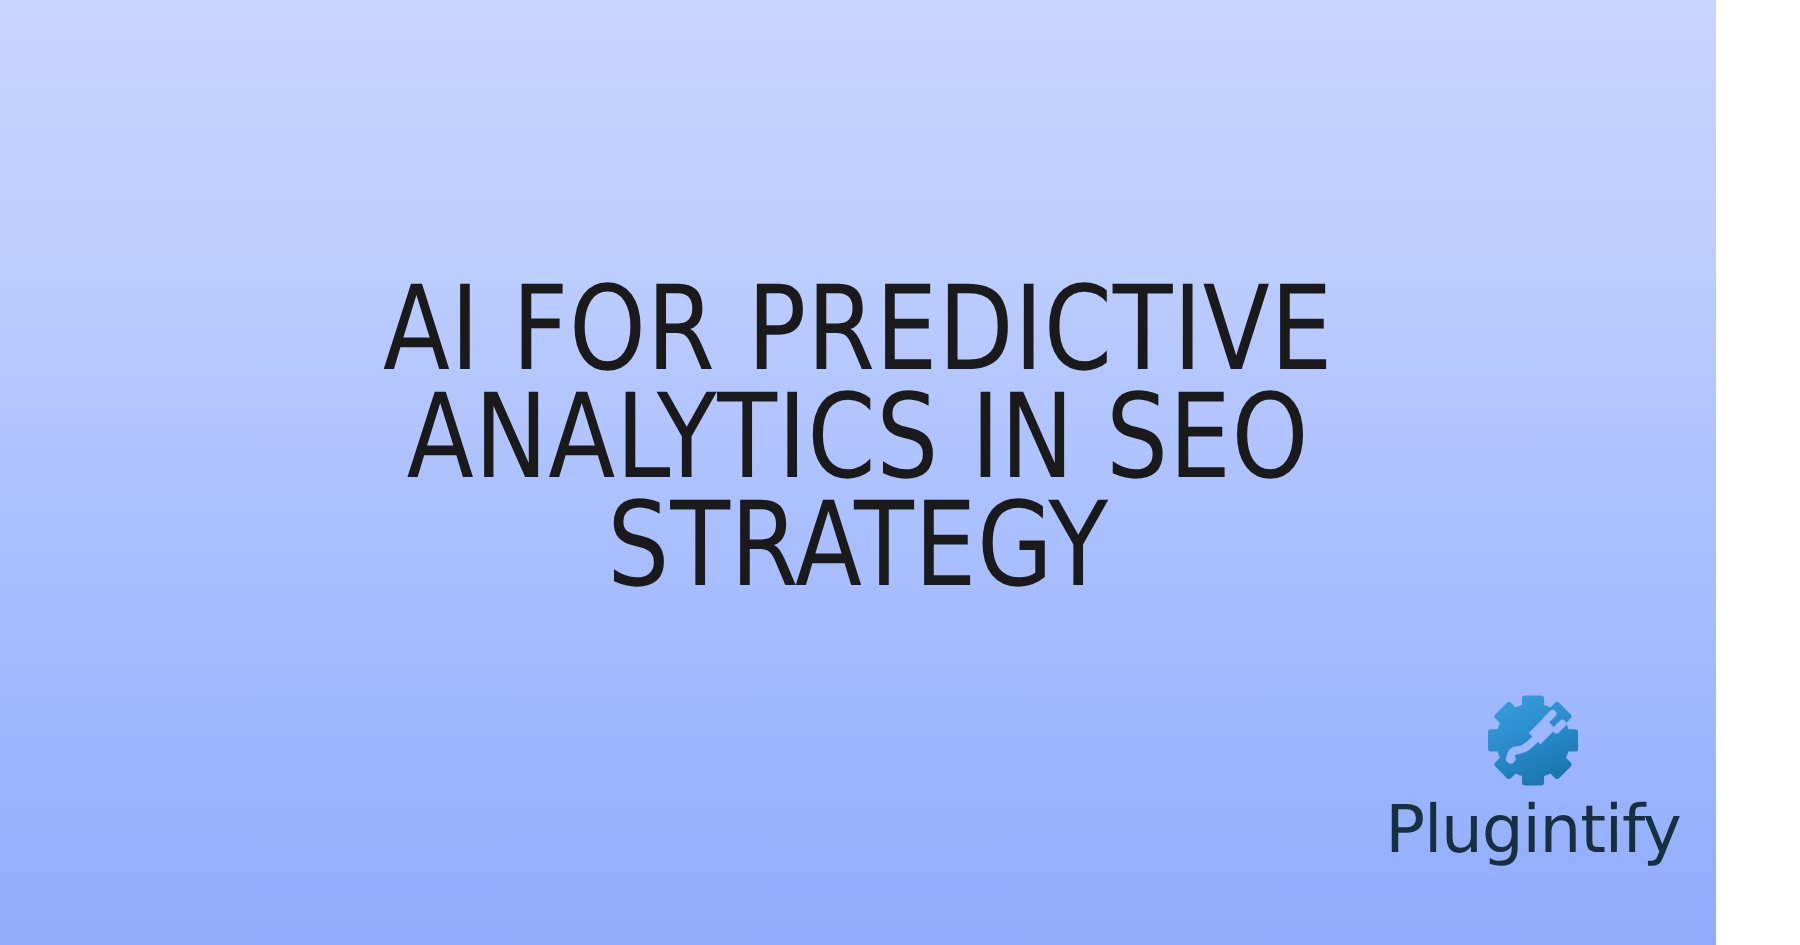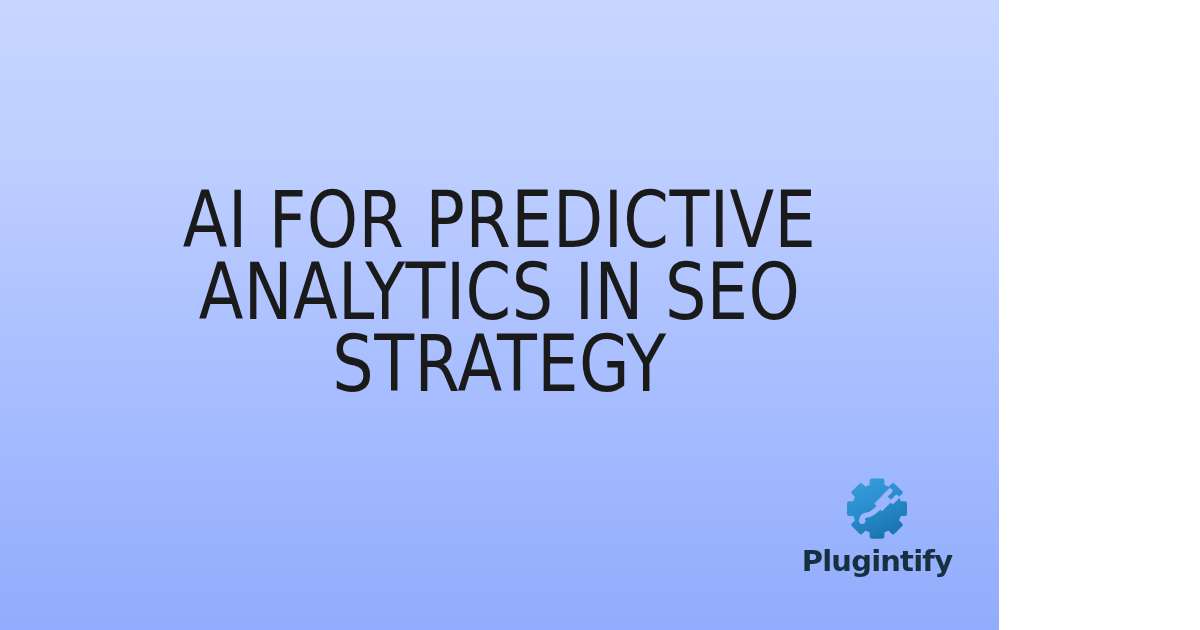--- a/index.html
+++ b/index.html
@@ -9,21 +9,21 @@
   }
   body {
     width: 1200px;
     height: 630px;
     overflow: hidden;
     font-family: "DejaVu Sans", "Liberation Sans", sans-serif;
   }
 
   #og-card {
     position: relative;
-    width: 999px;
+    width: 1144px;
     height: 630px;
     background: linear-gradient(180deg, #c7d6ff 0%, #bccdff 28%, #aec2ff 50%, #a0b8fe 74%, #92acfd 100%);
     overflow: hidden;
     box-sizing: border-box;
   }
 
   
   #title-block {
     position: absolute;
     left: 0;
@@ -68,22 +68,22 @@
 
   #logo-mark {
     width: 66px;
     height: 66px;
     display: block;
     margin-bottom: 8px;
   }
 
   #brand-name {
     font-family: "DejaVu Sans", "Liberation Sans", sans-serif;
-    font-size: 29px;
-    font-weight: bold;
+    font-size: 44px;
+    font-weight: normal;
     color: #17303f;
     letter-spacing: -0.8px;
     line-height: 1;
     white-space: nowrap;
   }
 </style>
 </head>
 <body>
 
 <div id="og-card">

